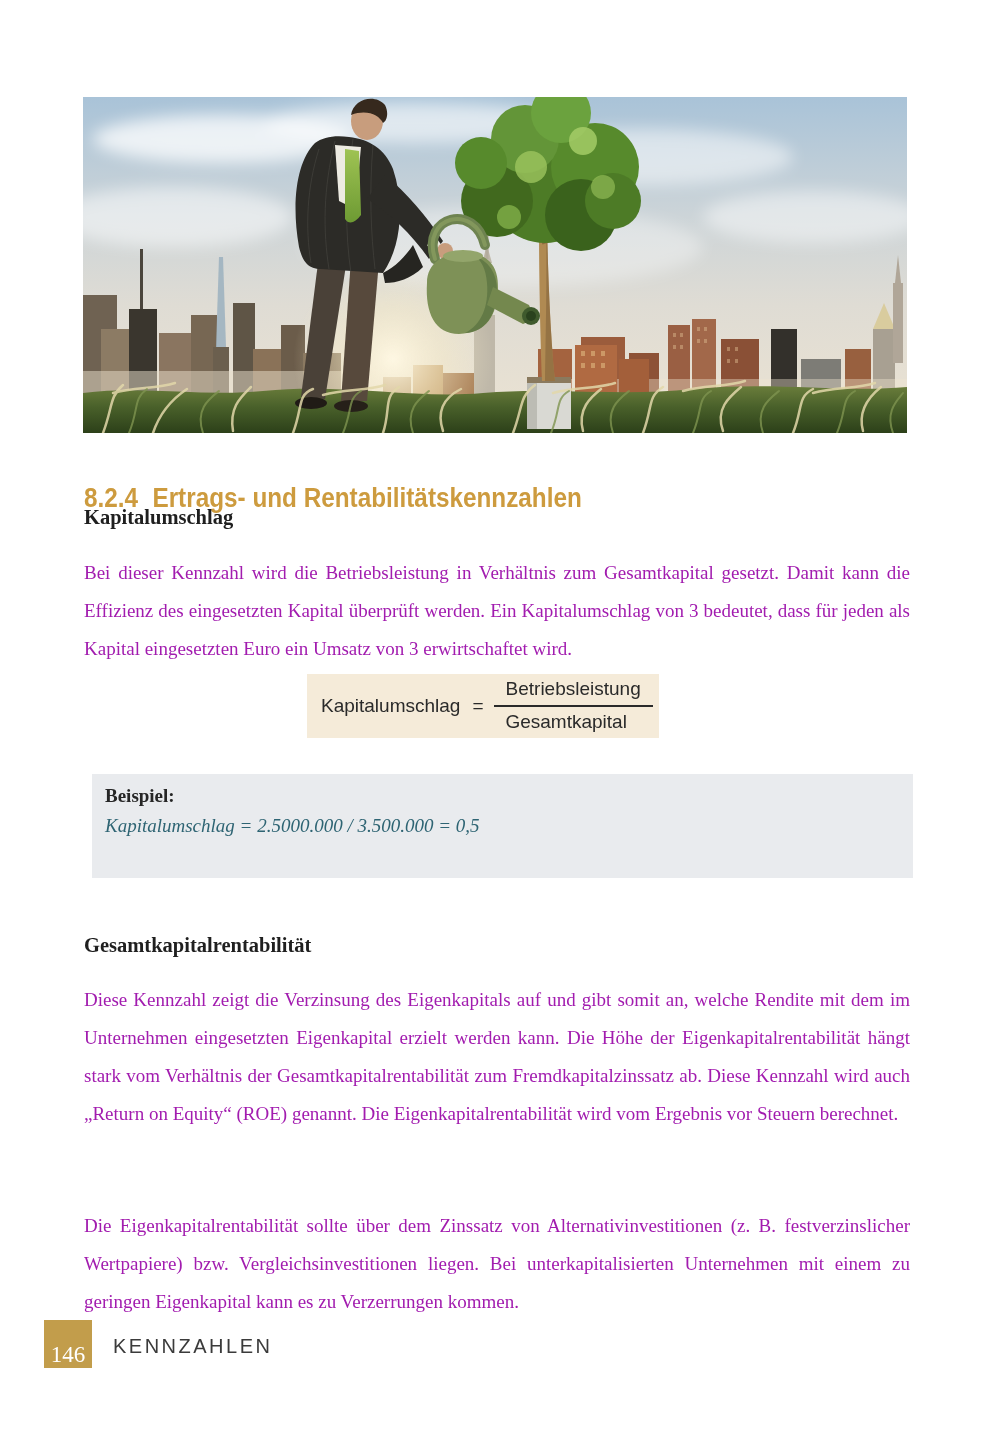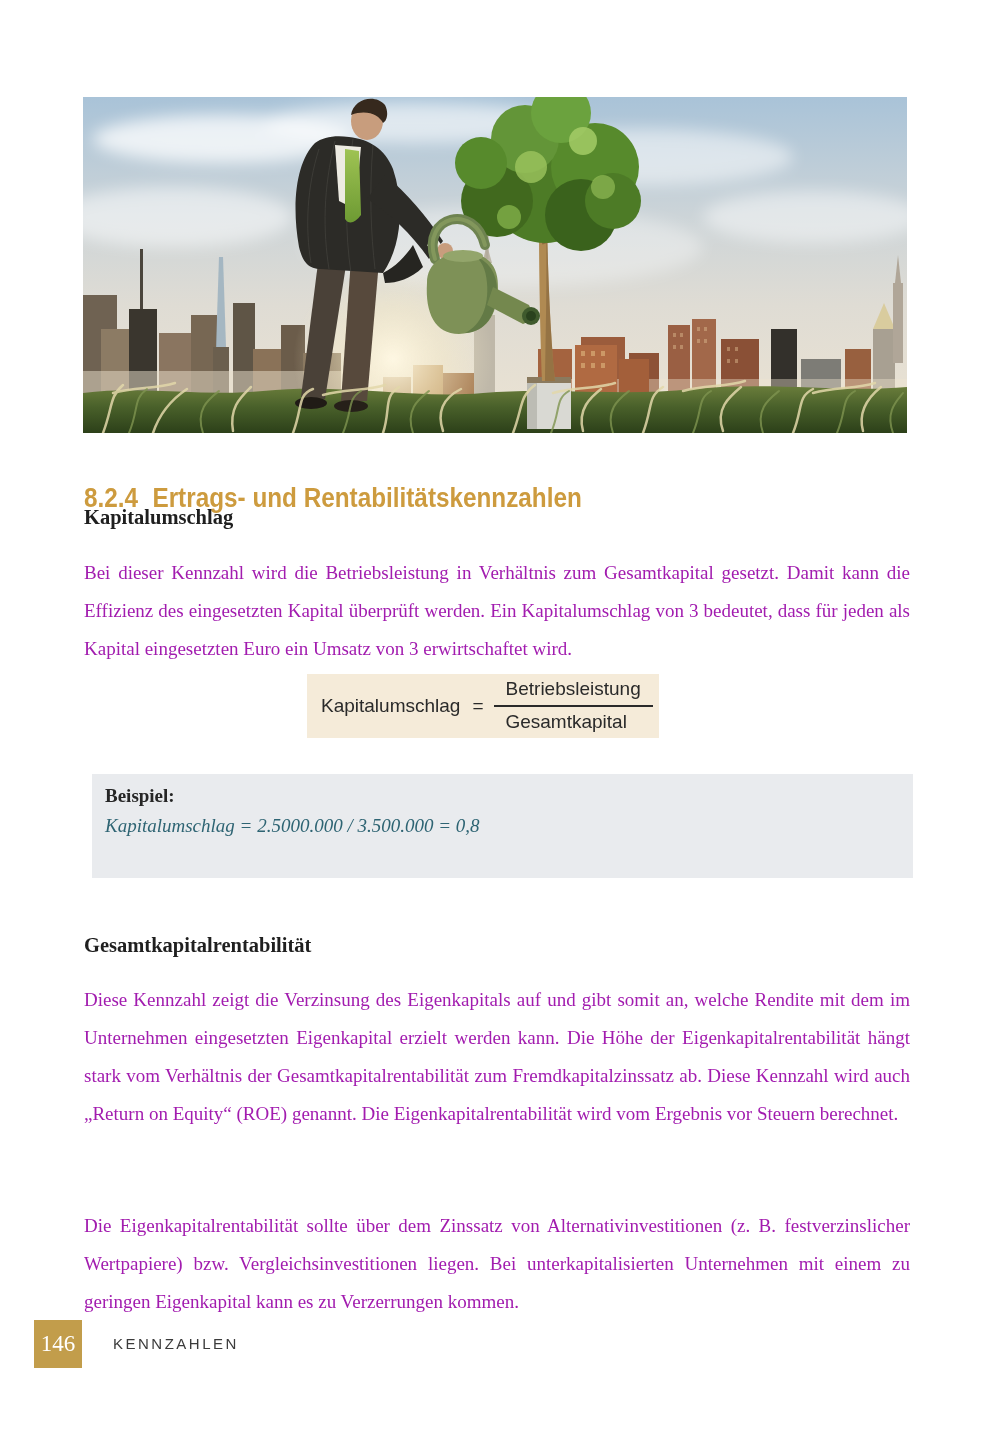--- a/index.html
+++ b/index.html
@@ -30,27 +30,27 @@
   .frac .num-line{border-bottom:2px solid #2a2a2a;padding:0 12px 5px;margin-right:-14px;}
   .frac .den-line{padding-top:5px;}
   .example-box{
     position:absolute;left:92px;top:774px;width:821px;height:104px;
     background:#e9ebee;box-sizing:border-box;padding:7px 13px;
     font-size:19px;line-height:30px;color:#262626;
   }
   .example-box .label{font-weight:700;}
   .example-result{color:#2e6473;font-style:italic;}
   .footer-pagebox{
-    position:absolute;left:34px;top:1320px;width:48px;height:48px;background:#c29d4b;
+    position:absolute;left:44px;top:1320px;width:48px;height:48px;background:#c29d4b;
     color:#ffffff;font-family:"Liberation Serif", serif;font-size:23px;
-    display:flex;align-items:center;justify-content:center;
+    display:flex;align-items:flex-end;justify-content:center;
   }
   .footer-label{
     position:absolute;left:113px;top:1335px;
-    font-family:"Liberation Sans", sans-serif;font-size:15px;letter-spacing:2.5px;
+    font-family:"Liberation Sans", sans-serif;font-size:20px;letter-spacing:2.5px;
     color:#3b3b3b;
   }
 </style>
 </head>
 <body>
 
 <svg class="photo" viewBox="0 0 824 336" preserveAspectRatio="none" aria-hidden="true">
   <defs>
     <linearGradient id="sky" x1="0" y1="0" x2="0" y2="1">
       <stop offset="0" stop-color="#a9c3d8"></stop>
@@ -276,21 +276,21 @@
   <span>Kapitalumschlag</span>
   <span class="eq">=</span>
   <span class="frac">
     <span class="num-line" style="display:block;">Betriebsleistung</span>
     <span class="den-line" style="display:block;">Gesamtkapital</span>
   </span>
 </div>
 
 <div class="example-box">
   <div class="label">Beispiel:</div>
-  <div class="example-result">Kapitalumschlag = 2.5000.000 / 3.500.000 = 0,8</div>
+  <div class="example-result">Kapitalumschlag = 2.5000.000 / 3.500.000 = 0,5</div>
 </div>
 
 <div class="subhead" style="top:934px;">Gesamtkapitalrentabilität</div>
 <p class="para" style="top:962px;">Diese Kennzahl zeigt die Verzinsung des Eigenkapitals auf und gibt somit an, welche Rendite mit dem im Unternehmen eingesetzten Eigenkapital erzielt werden kann. Die Höhe der Eigenkapitalrentabilität hängt stark vom Verhältnis der Gesamtkapitalrentabilität zum Fremdkapitalzinssatz ab. Diese Kennzahl wird auch „Return on Equity“ (ROE) genannt. Die Eigenkapitalrentabilität wird vom Ergebnis vor Steuern berechnet.</p>
 <p class="para" style="top:1188px;">Die Eigenkapitalrentabilität sollte über dem Zinssatz von Alternativinvestitionen (z. B. festverzinslicher Wertpapiere) bzw. Vergleichsinvestitionen liegen. Bei unterkapitalisierten Unternehmen mit einem zu geringen Eigenkapital kann es zu Verzerrungen kommen.</p>
 
 <div class="footer-pagebox">
   <span>146</span>
 </div>
 <div class="footer-label">KENNZAHLEN</div>

